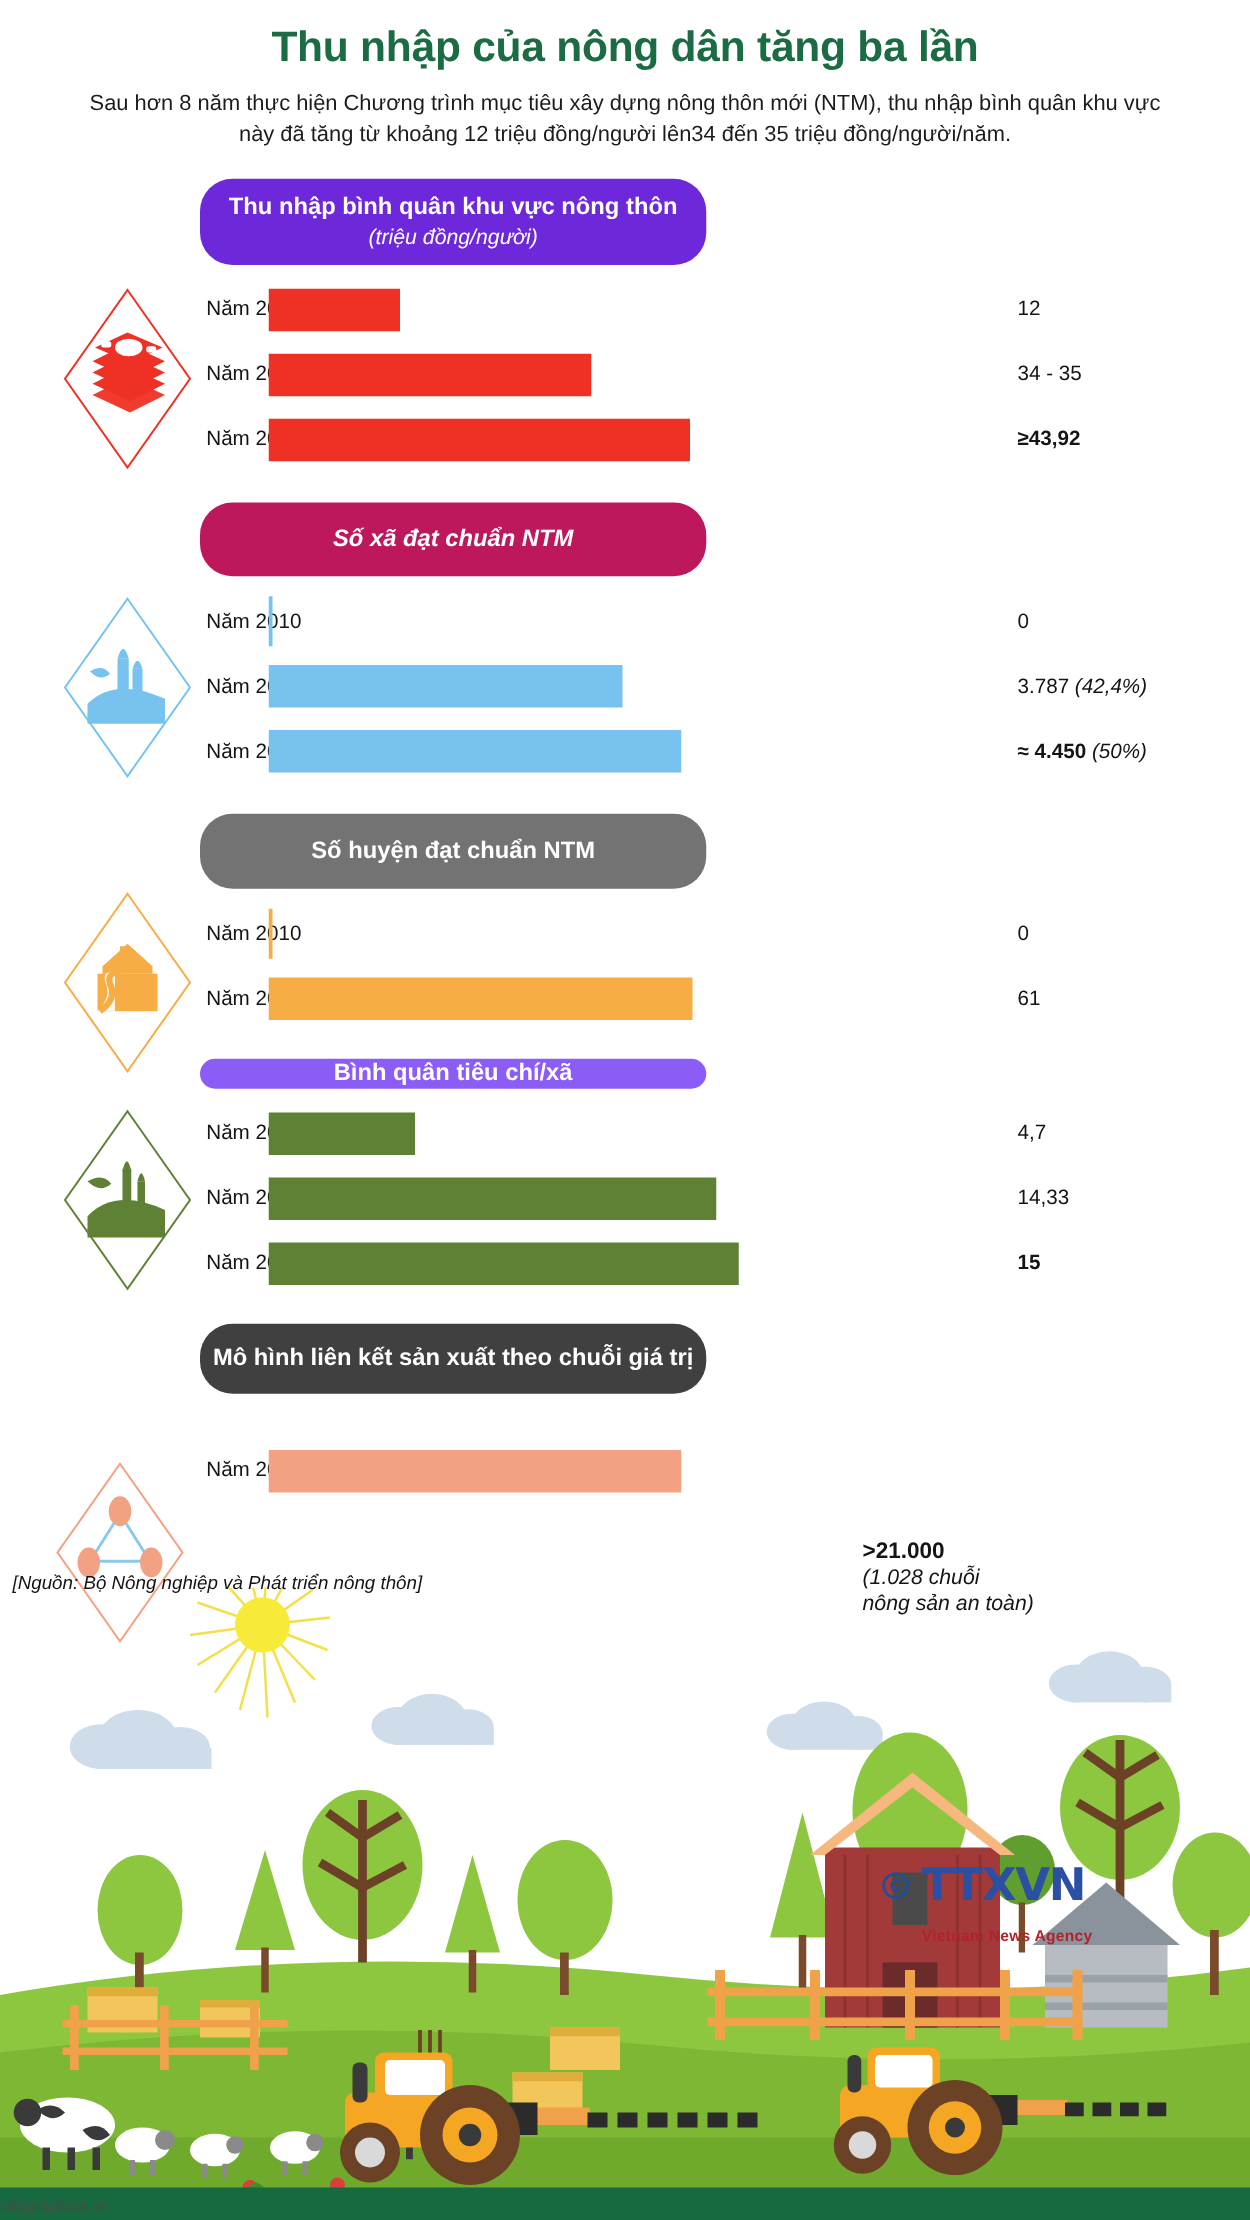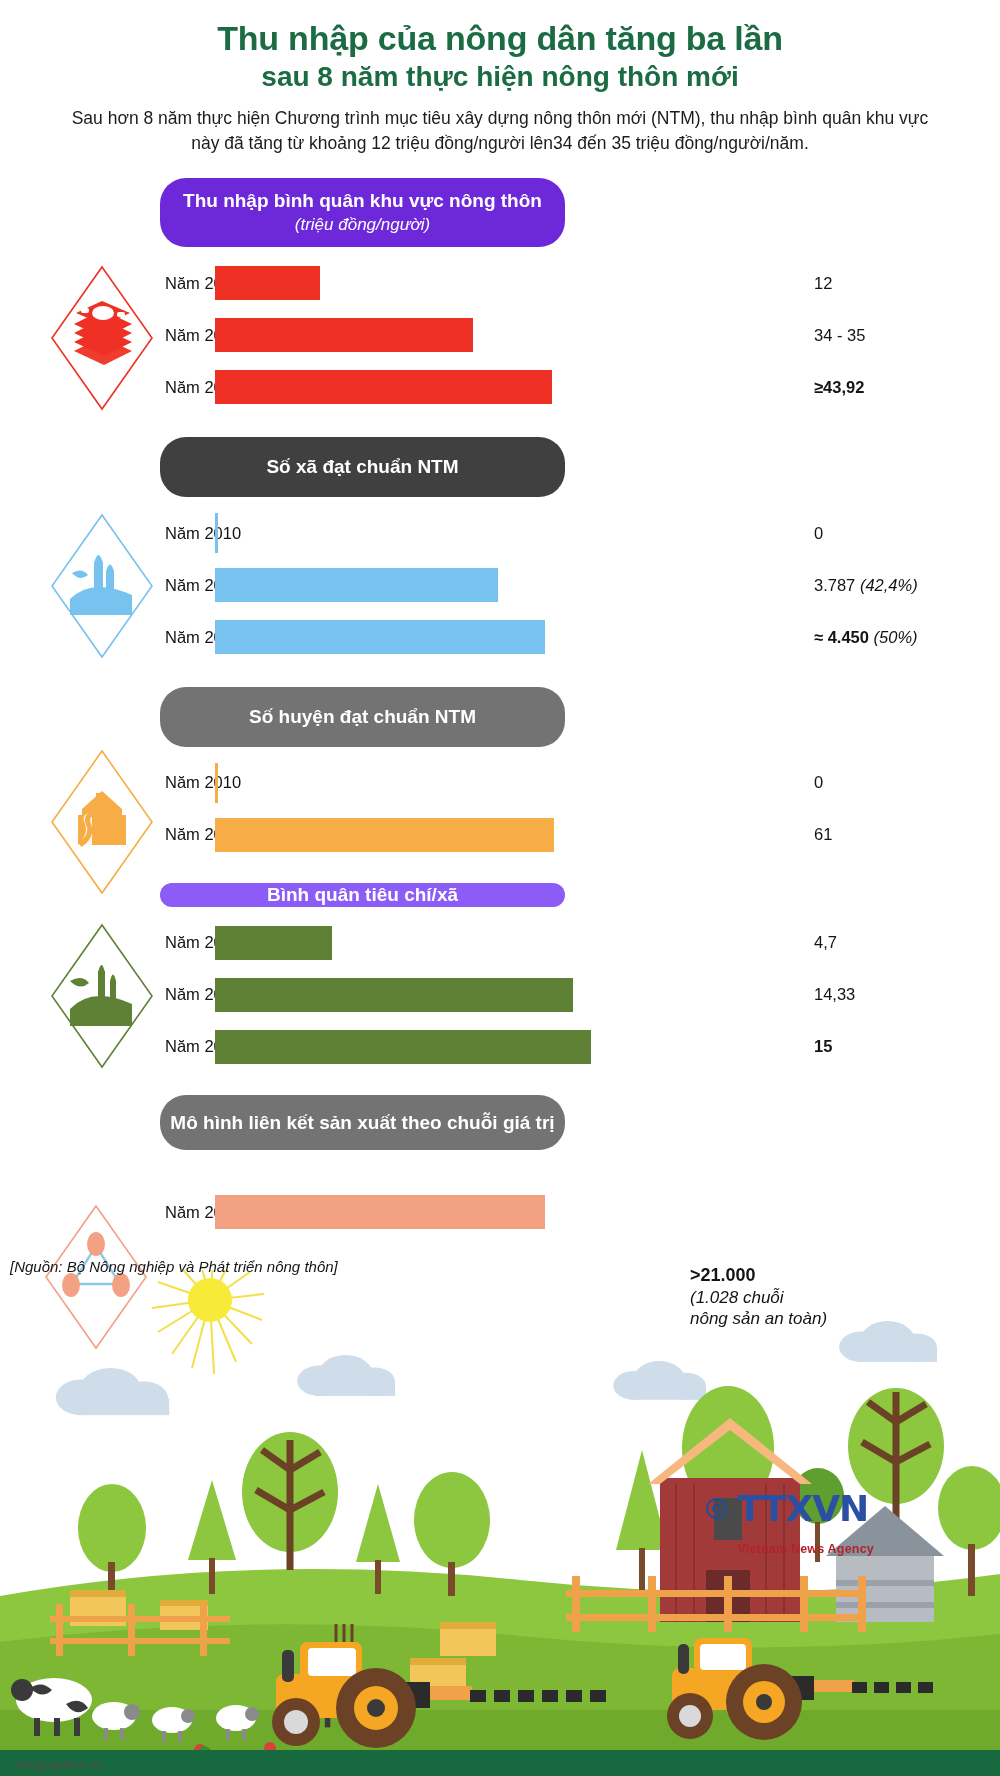--- a/index.html
+++ b/index.html
@@ -106,21 +106,21 @@
 
   
   .scene { position: absolute; left: 0; top: 1270px; width: 1000px; height: 506px; }
   .scene svg { display: block; }
 
   .footerbar {
     position: absolute; left: 0; bottom: 0; width: 1000px; height: 26px;
     background: #17693f;
   }
   .footer-url {
-    position: absolute; left: 16px; bottom: 4px;
+    position: absolute; left: 0; bottom: 4px;
     font-size: 13px; color: #4a4a4a; z-index: 8;
   }
 
   .ttxvn { position: absolute; left: 706px; top: 1492px; z-index: 7; }
   .ttxvn .cmark {
     display: inline-block; width: 21px; height: 21px; border-radius: 50%;
     border: 2px solid #1a4fa0; color: #1a4fa0; font-size: 13px;
     text-align: center; line-height: 18px; font-weight: bold;
     vertical-align: top; margin-top: 6px; margin-right: 6px;
   }
@@ -134,21 +134,20 @@
   .ttxvn .vna {
     font-size: 12.5px; font-weight: bold; color: #b0232a; letter-spacing: 0.2px;
     text-align: right; margin-top: 16px;
   }
 </style>
 </head>
 <body>
 
 <div class="header">
   <div class="title-1">Thu nhập của nông dân tăng ba lần</div>
-  <div class="title-2">sau 8 năm thực hiện nông thôn mới</div>
   <div class="subtitle">Sau hơn 8 năm thực hiện Chương trình mục tiêu xây dựng nông thôn mới (NTM), thu nhập bình quân khu vực này đã tăng từ khoảng 12 triệu đồng/người lên34 đến 35 triệu đồng/người/năm.</div>
 </div>
 
 <div class="block" style="margin-top:22px;">
   <div class="banner" style="background:#6d28d9;">
     <div class="b-title">Thu nhập bình quân khu vực nông thôn</div>
     <div class="b-sub">(triệu đồng/người)</div>
   </div>
   <div class="rows" style="height:170px;">
     <div class="dia" style="top:6px;">
@@ -187,21 +186,21 @@
       <div class="row-label"><span>Năm 2020</span> <i>(mục tiêu)</i></div>
       <div class="bar-area">
           <div class="bar" style="width:337px;background:#ee3124;"></div>
         </div>
       <div class="row-value"><b>≥43,92</b></div>
     </div>
   </div>
 </div>
 
 <div class="block" style="margin-top:10px;">
-  <div class="banner" style="background:#404040;padding:18px 14px;">
+  <div class="banner" style="background:#be185d;padding:18px 14px;font-style:italic;">
     <div class="b-title">Số xã đạt chuẩn NTM</div>
   </div>
   <div class="rows" style="height:170px;">
     <div class="dia" style="top:4px;">
       <svg viewBox="0 0 108 150">
         <polygon points="54,4 104,75 54,146 4,75" fill="none" stroke="#77c2ef" stroke-width="1.6"></polygon>
         <g fill="#77c2ef">
           <rect x="46" y="52" width="9" height="34"></rect>
           <path d="M46 52 q4.5 -16 9 0 Z"></path>
           <rect x="58" y="60" width="8" height="26"></rect>
@@ -315,21 +314,21 @@
       <div class="row-label"><span>Năm 2020</span> <i>(mục tiêu)</i></div>
       <div class="bar-area">
           <div class="bar" style="width:376px;background:#5f8136;"></div>
         </div>
       <div class="row-value"><b>15</b></div>
     </div>
   </div>
 </div>
 
 <div class="block" style="margin-top:8px;">
-  <div class="banner" style="background:#737373;padding:16px 10px;">
+  <div class="banner" style="background:#404040;padding:16px 10px;">
     <div class="b-title">Mô hình liên kết sản xuất theo chuỗi giá trị</div>
   </div>
   <div class="rows" style="height:160px;">
     <div class="dia" style="top:16px;left:42px;">
       <svg viewBox="0 0 108 150">
         <polygon points="54,4 104,75 54,146 4,75" fill="none" stroke="#f3a183" stroke-width="1.6"></polygon>
         <g stroke="#8ec9ea" stroke-width="2.4" fill="none">
           <line x1="54" y1="44" x2="30" y2="82"></line>
           <line x1="54" y1="44" x2="78" y2="82"></line>
           <line x1="30" y1="82" x2="78" y2="82"></line>

